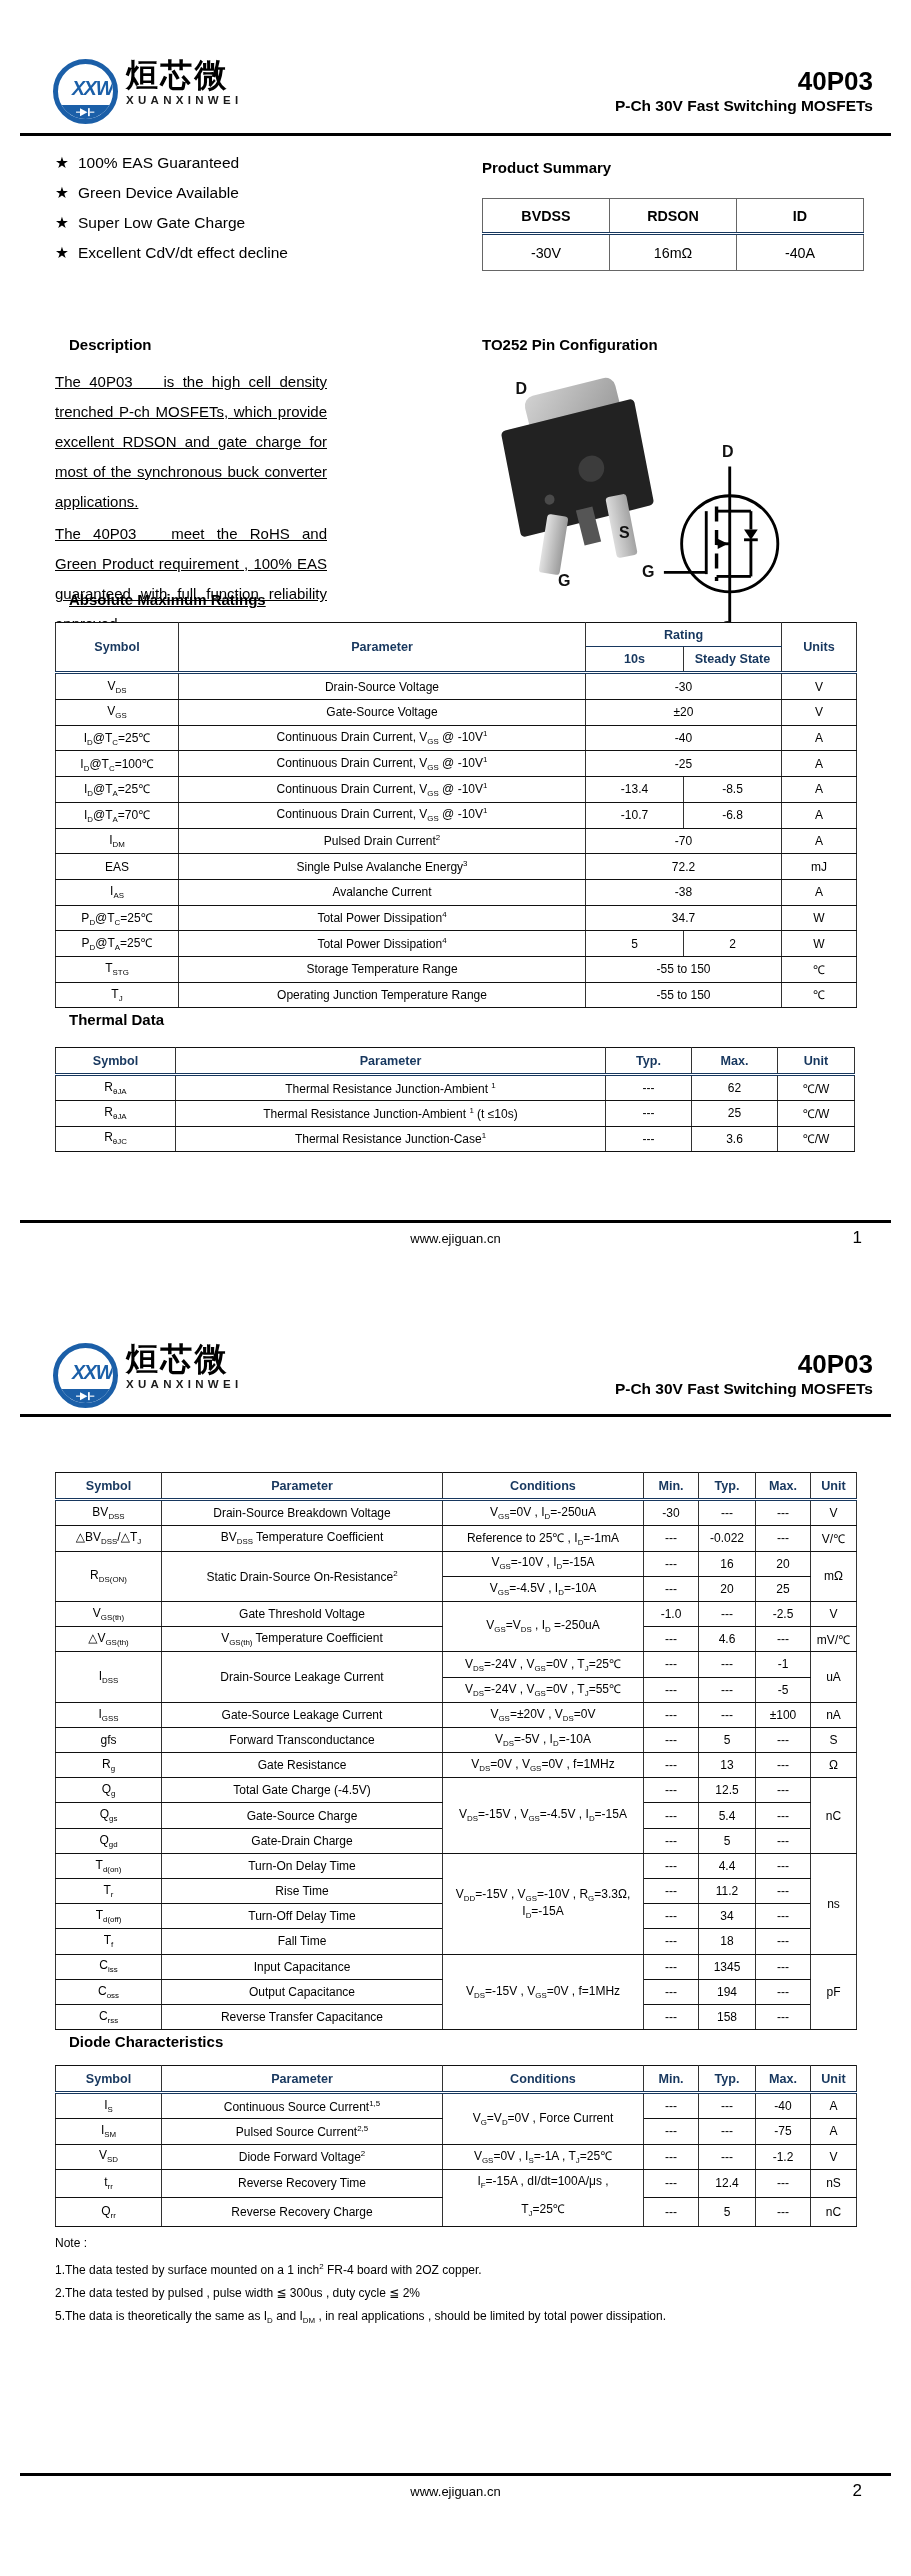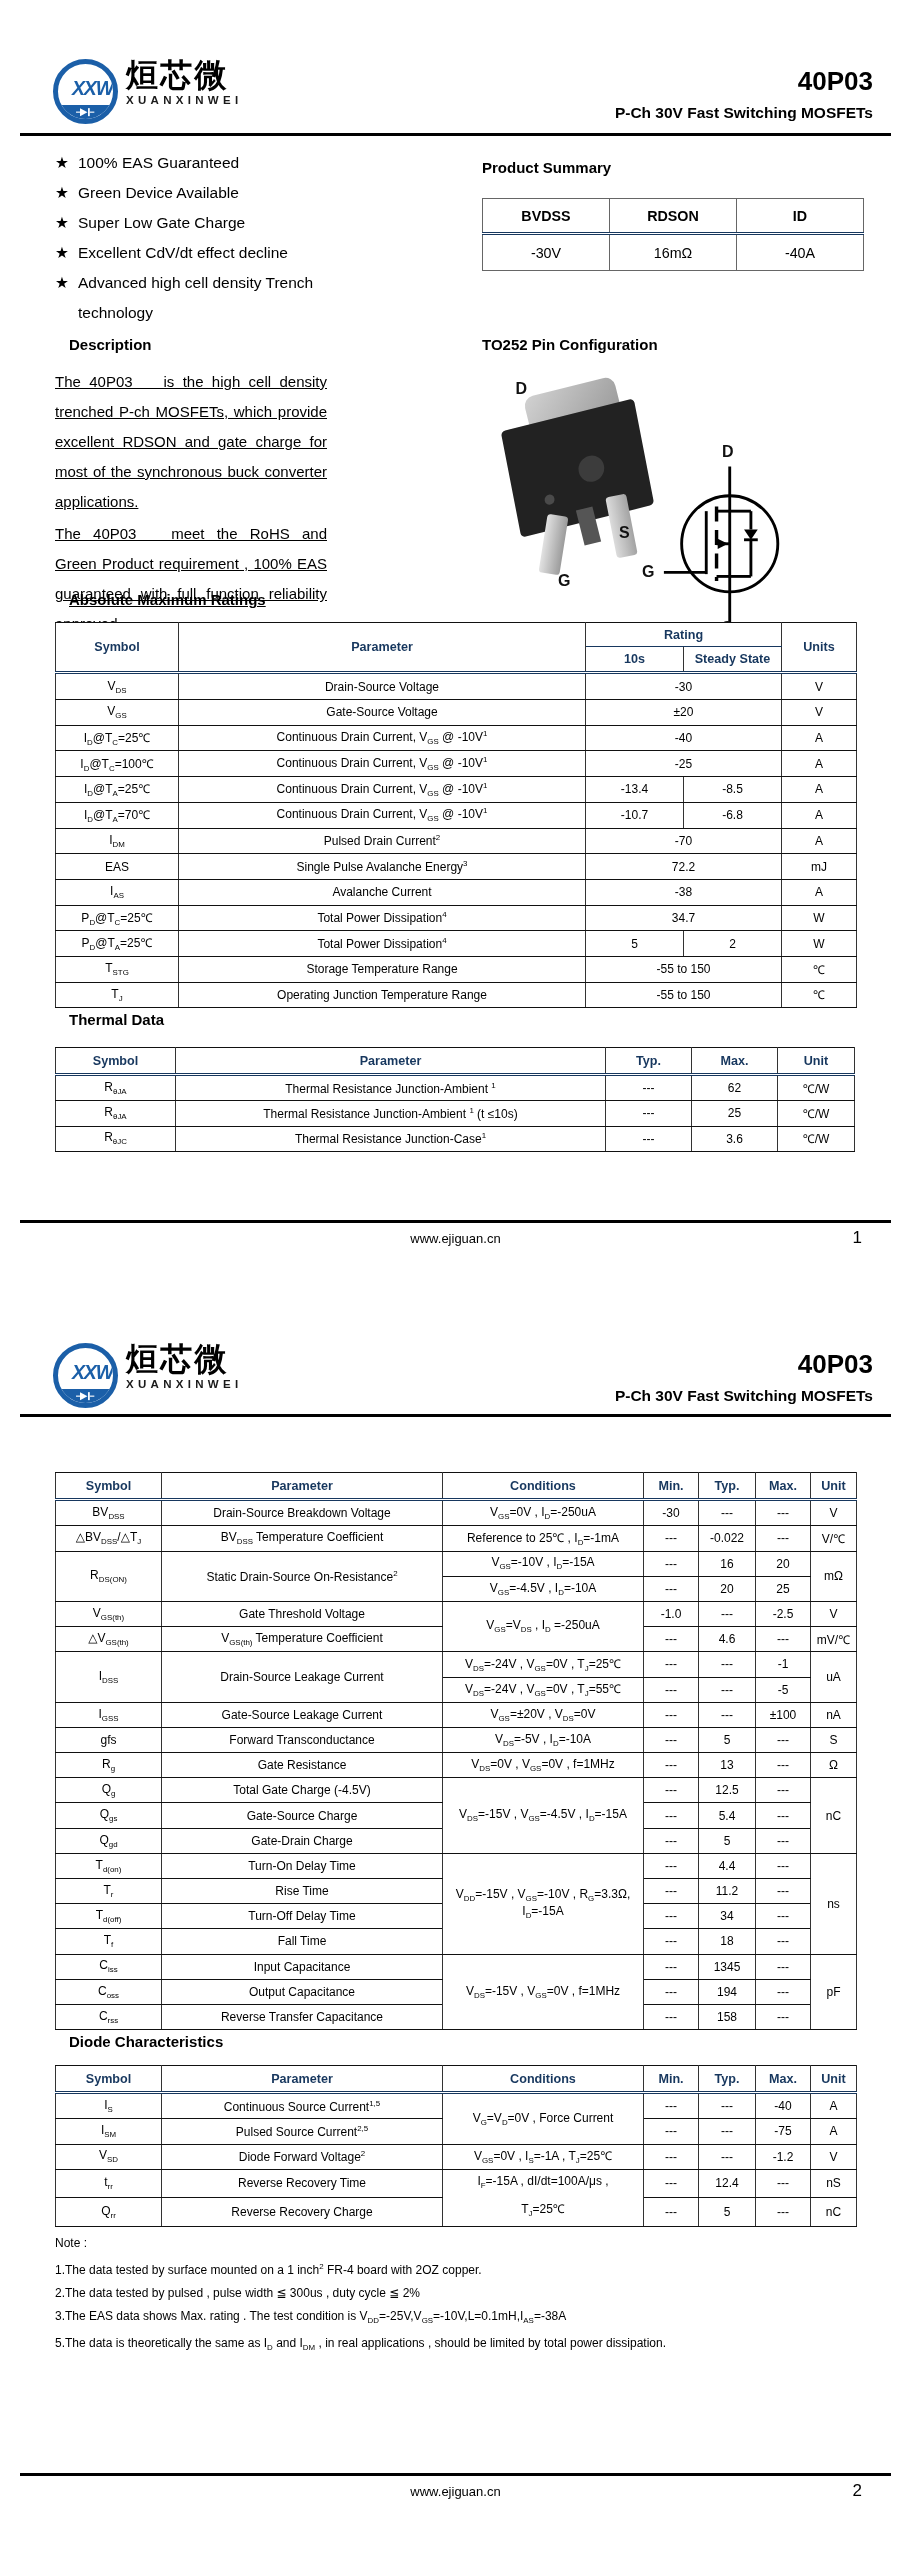--- a/index.html
+++ b/index.html
@@ -10,21 +10,21 @@
   
   .logo{position:absolute;left:53px;top:59px;display:flex;align-items:flex-start;}
   .logo-circle{position:relative;width:55px;height:55px;border:5.2px solid #1b5fa8;border-radius:50%;overflow:hidden;background:#fff;flex:0 0 auto;}
   .logo-xxw{position:absolute;left:0;right:0;top:12.6px;text-align:right;font-size:19.5px;font-weight:bold;font-style:italic;color:#1b5fa8;letter-spacing:-1.1px;}
   .logo-band{position:absolute;left:0;right:0;bottom:0;height:14.3px;background:#1b5fa8;display:flex;align-items:center;justify-content:center;}
   .logo-text{margin-left:8px;}
   .logo-cn{font-size:32px;font-weight:bold;line-height:33px;letter-spacing:2.3px;color:#000;}
   .logo-en{font-size:11.5px;font-weight:600;letter-spacing:4.3px;color:#1a1a1a;margin-top:2.3px;}
   .titleblk{position:absolute;right:38px;top:68px;text-align:right;}
   .part-no{font-size:26px;font-weight:bold;line-height:27.5px;}
-  .subtitle{font-size:15.5px;font-weight:bold;margin-top:8px;}
+  .subtitle{font-size:15.5px;font-weight:bold;margin-top:1px;}
   .rule{position:absolute;left:20px;right:20px;height:3.4px;background:#000;}
 
   
   .sec-title{position:absolute;font-size:15px;font-weight:bold;color:#000;white-space:nowrap;}
 
   
   .features{position:absolute;left:55px;top:148px;width:275px;margin:0;padding:0;list-style:none;}
   .features li{font-size:15.5px;line-height:30px;padding-left:23px;text-indent:-23px;}
   .star{display:inline-block;width:23px;text-indent:0;}
 
@@ -99,21 +99,20 @@
     <div class="part-no">40P03</div>
     <div class="subtitle">P-Ch 30V Fast Switching MOSFETs</div>
   </div>
   <div class="rule" style="top:133px;"></div>
 
   <ul class="features">
     <li><span class="star">★</span><span>100% EAS Guaranteed</span></li>
     <li><span class="star">★</span><span>Green Device Available</span></li>
     <li><span class="star">★</span><span>Super Low Gate Charge</span></li>
     <li><span class="star">★</span><span>Excellent CdV/dt effect decline</span></li>
-    <li><span class="star">★</span><span>Advanced high cell density Trench technology</span></li>
   </ul>
 
   <div class="sec-title" style="left:482px;top:159px;">Product Summary</div>
   <table class="sum">
     <tbody>
         <tr>
       <th style="width:124px;">BVDSS</th>
       <th style="width:124px;">RDSON</th>
       <th style="width:124px;">ID</th>
     </tr>
@@ -610,21 +609,20 @@
           <td>---</td>
           <td>nC</td>
         </tr>
     </tbody>
   </table>
 
   <div class="notes">
     <div>Note :</div>
     <div>1.The data tested by surface mounted on a 1 inch<sup>2</sup> FR-4 board with 2OZ copper.</div>
     <div>2.The data tested by pulsed , pulse width ≦ 300us , duty cycle ≦ 2%</div>
-    <div>3.The EAS data shows Max. rating . The test condition is V<sub>DD</sub>=-25V,V<sub>GS</sub>=-10V,L=0.1mH,I<sub>AS</sub>=-38A</div>
     <div>5.The data is theoretically the same as I<sub>D</sub> and I<sub>DM</sub> , in real applications , should be limited by total power dissipation.</div>
   </div>
 
   <div class="foot-rule" style="top:1185px;"></div>
   <div class="foot-url" style="top:1196px;">www.ejiguan.cn</div>
   <div class="foot-num" style="top:1193px;">2</div>
 </div>
 
 
 </body></html>

